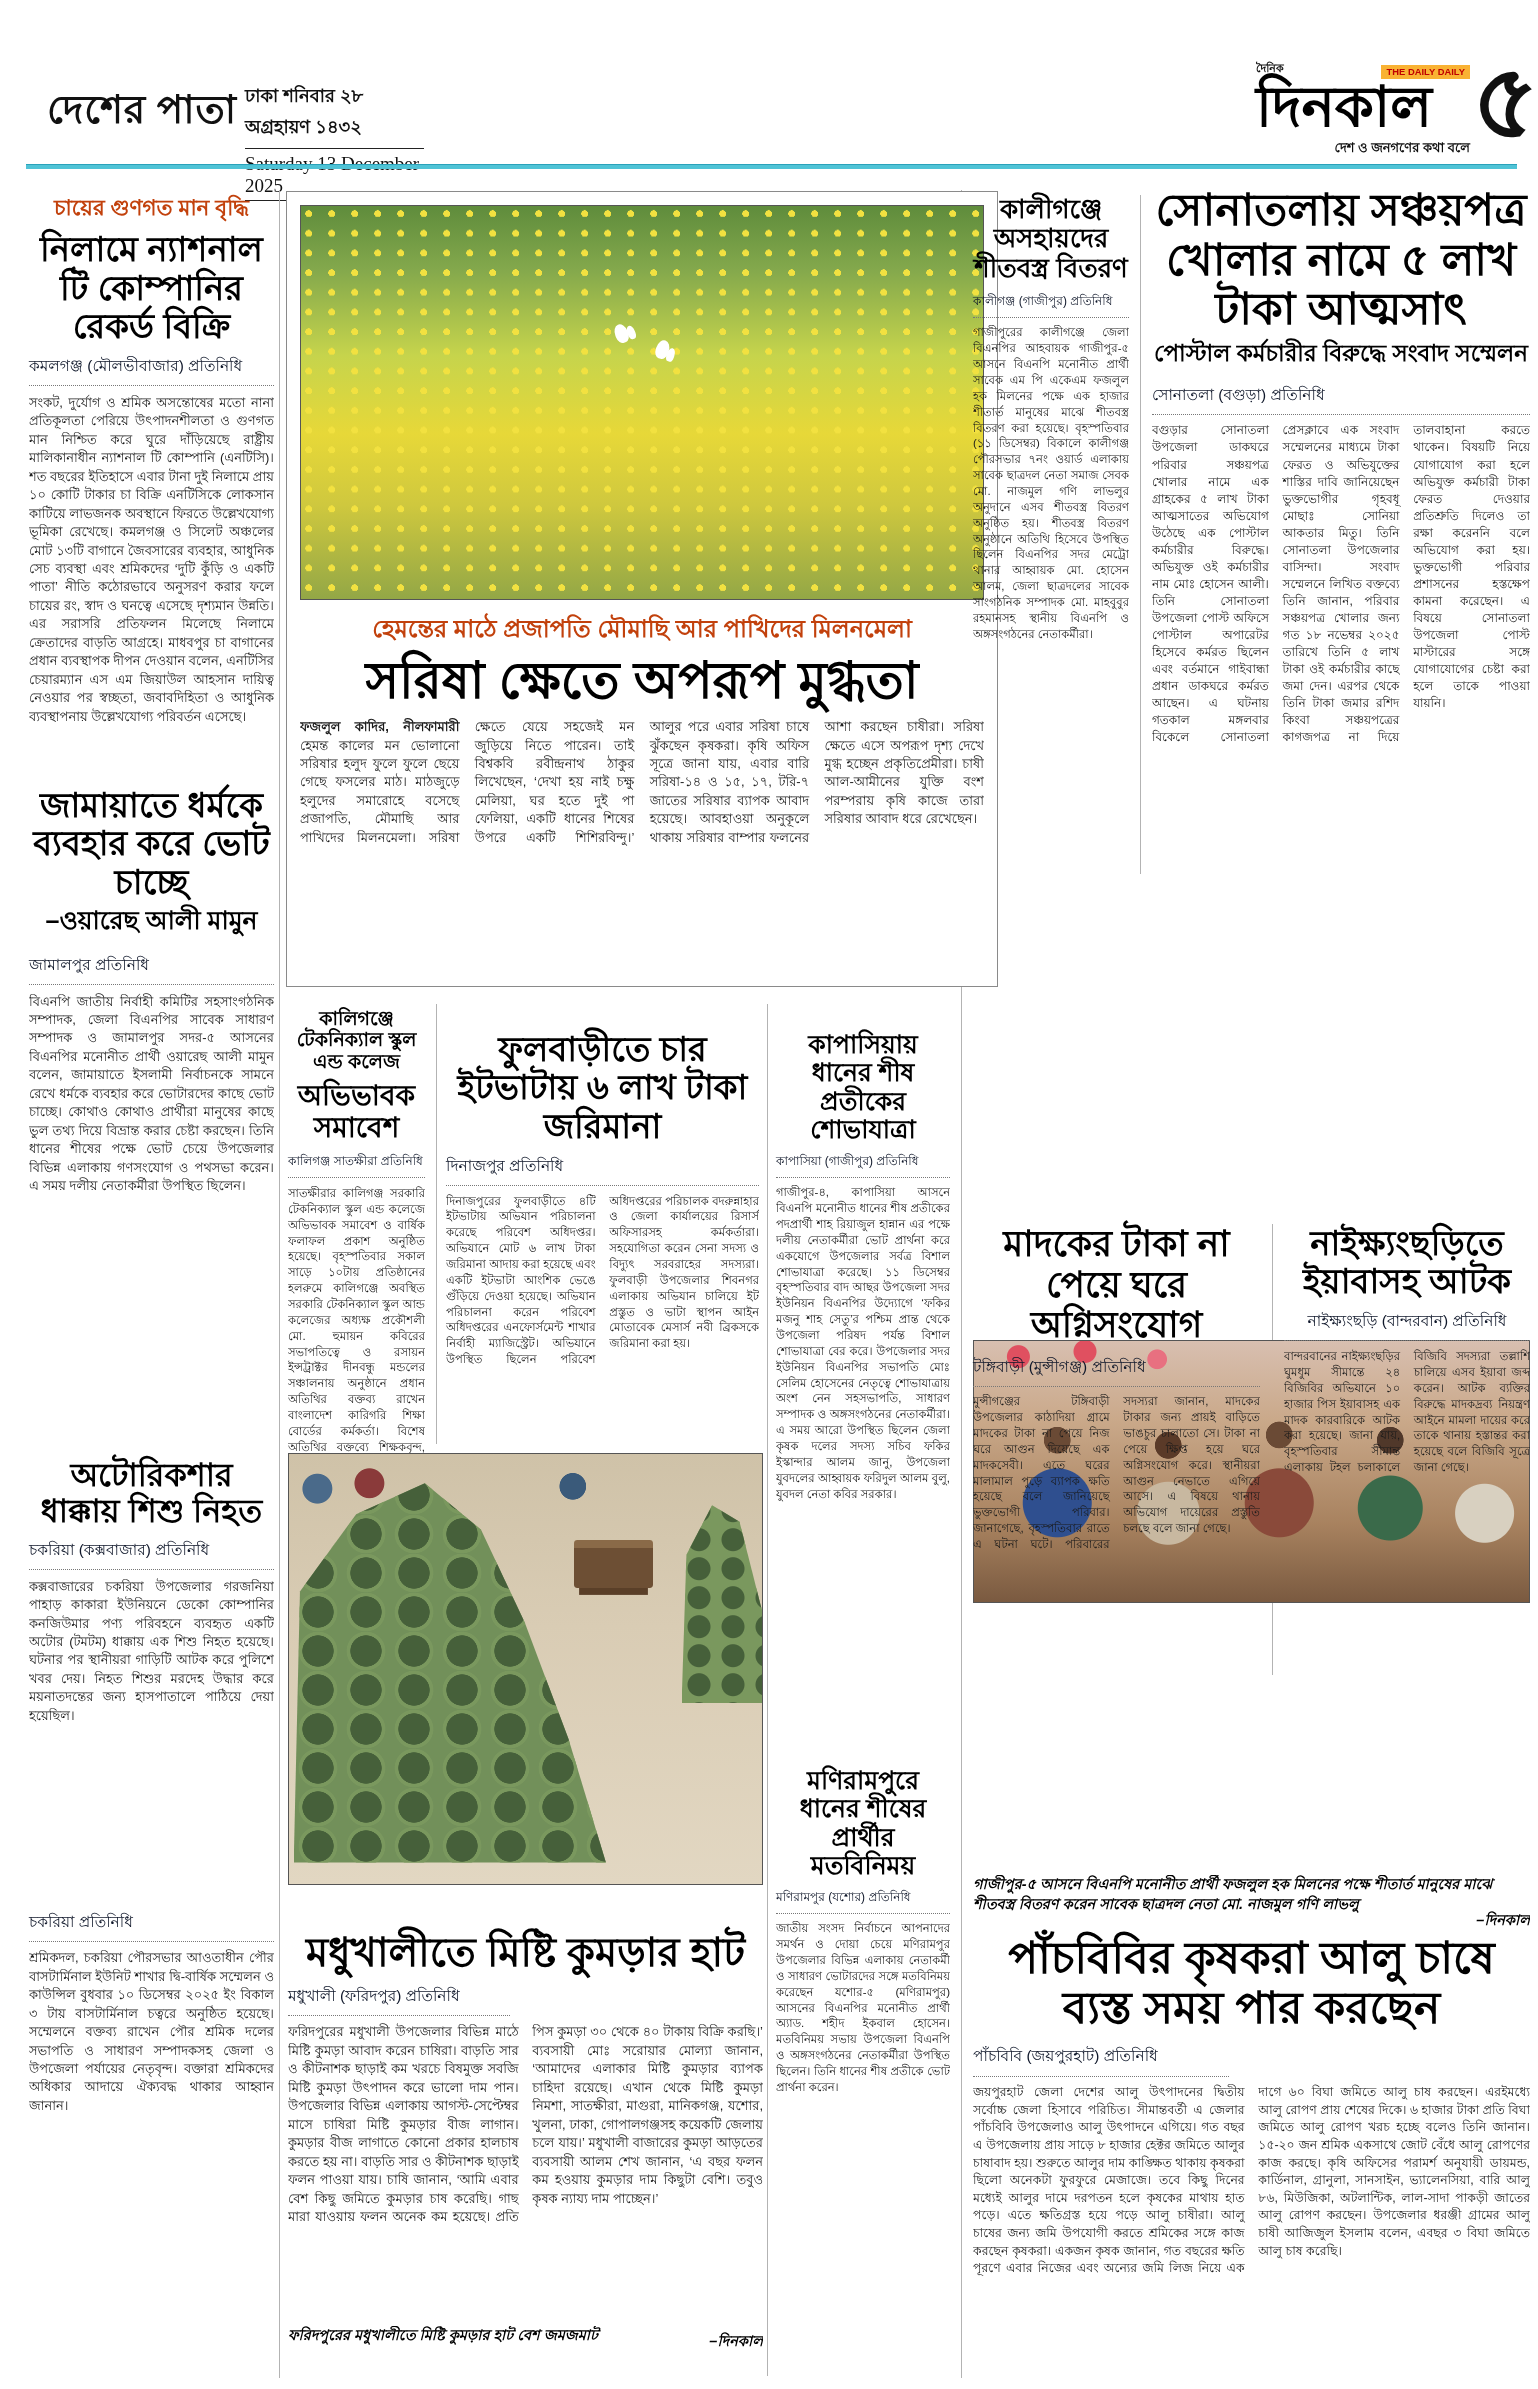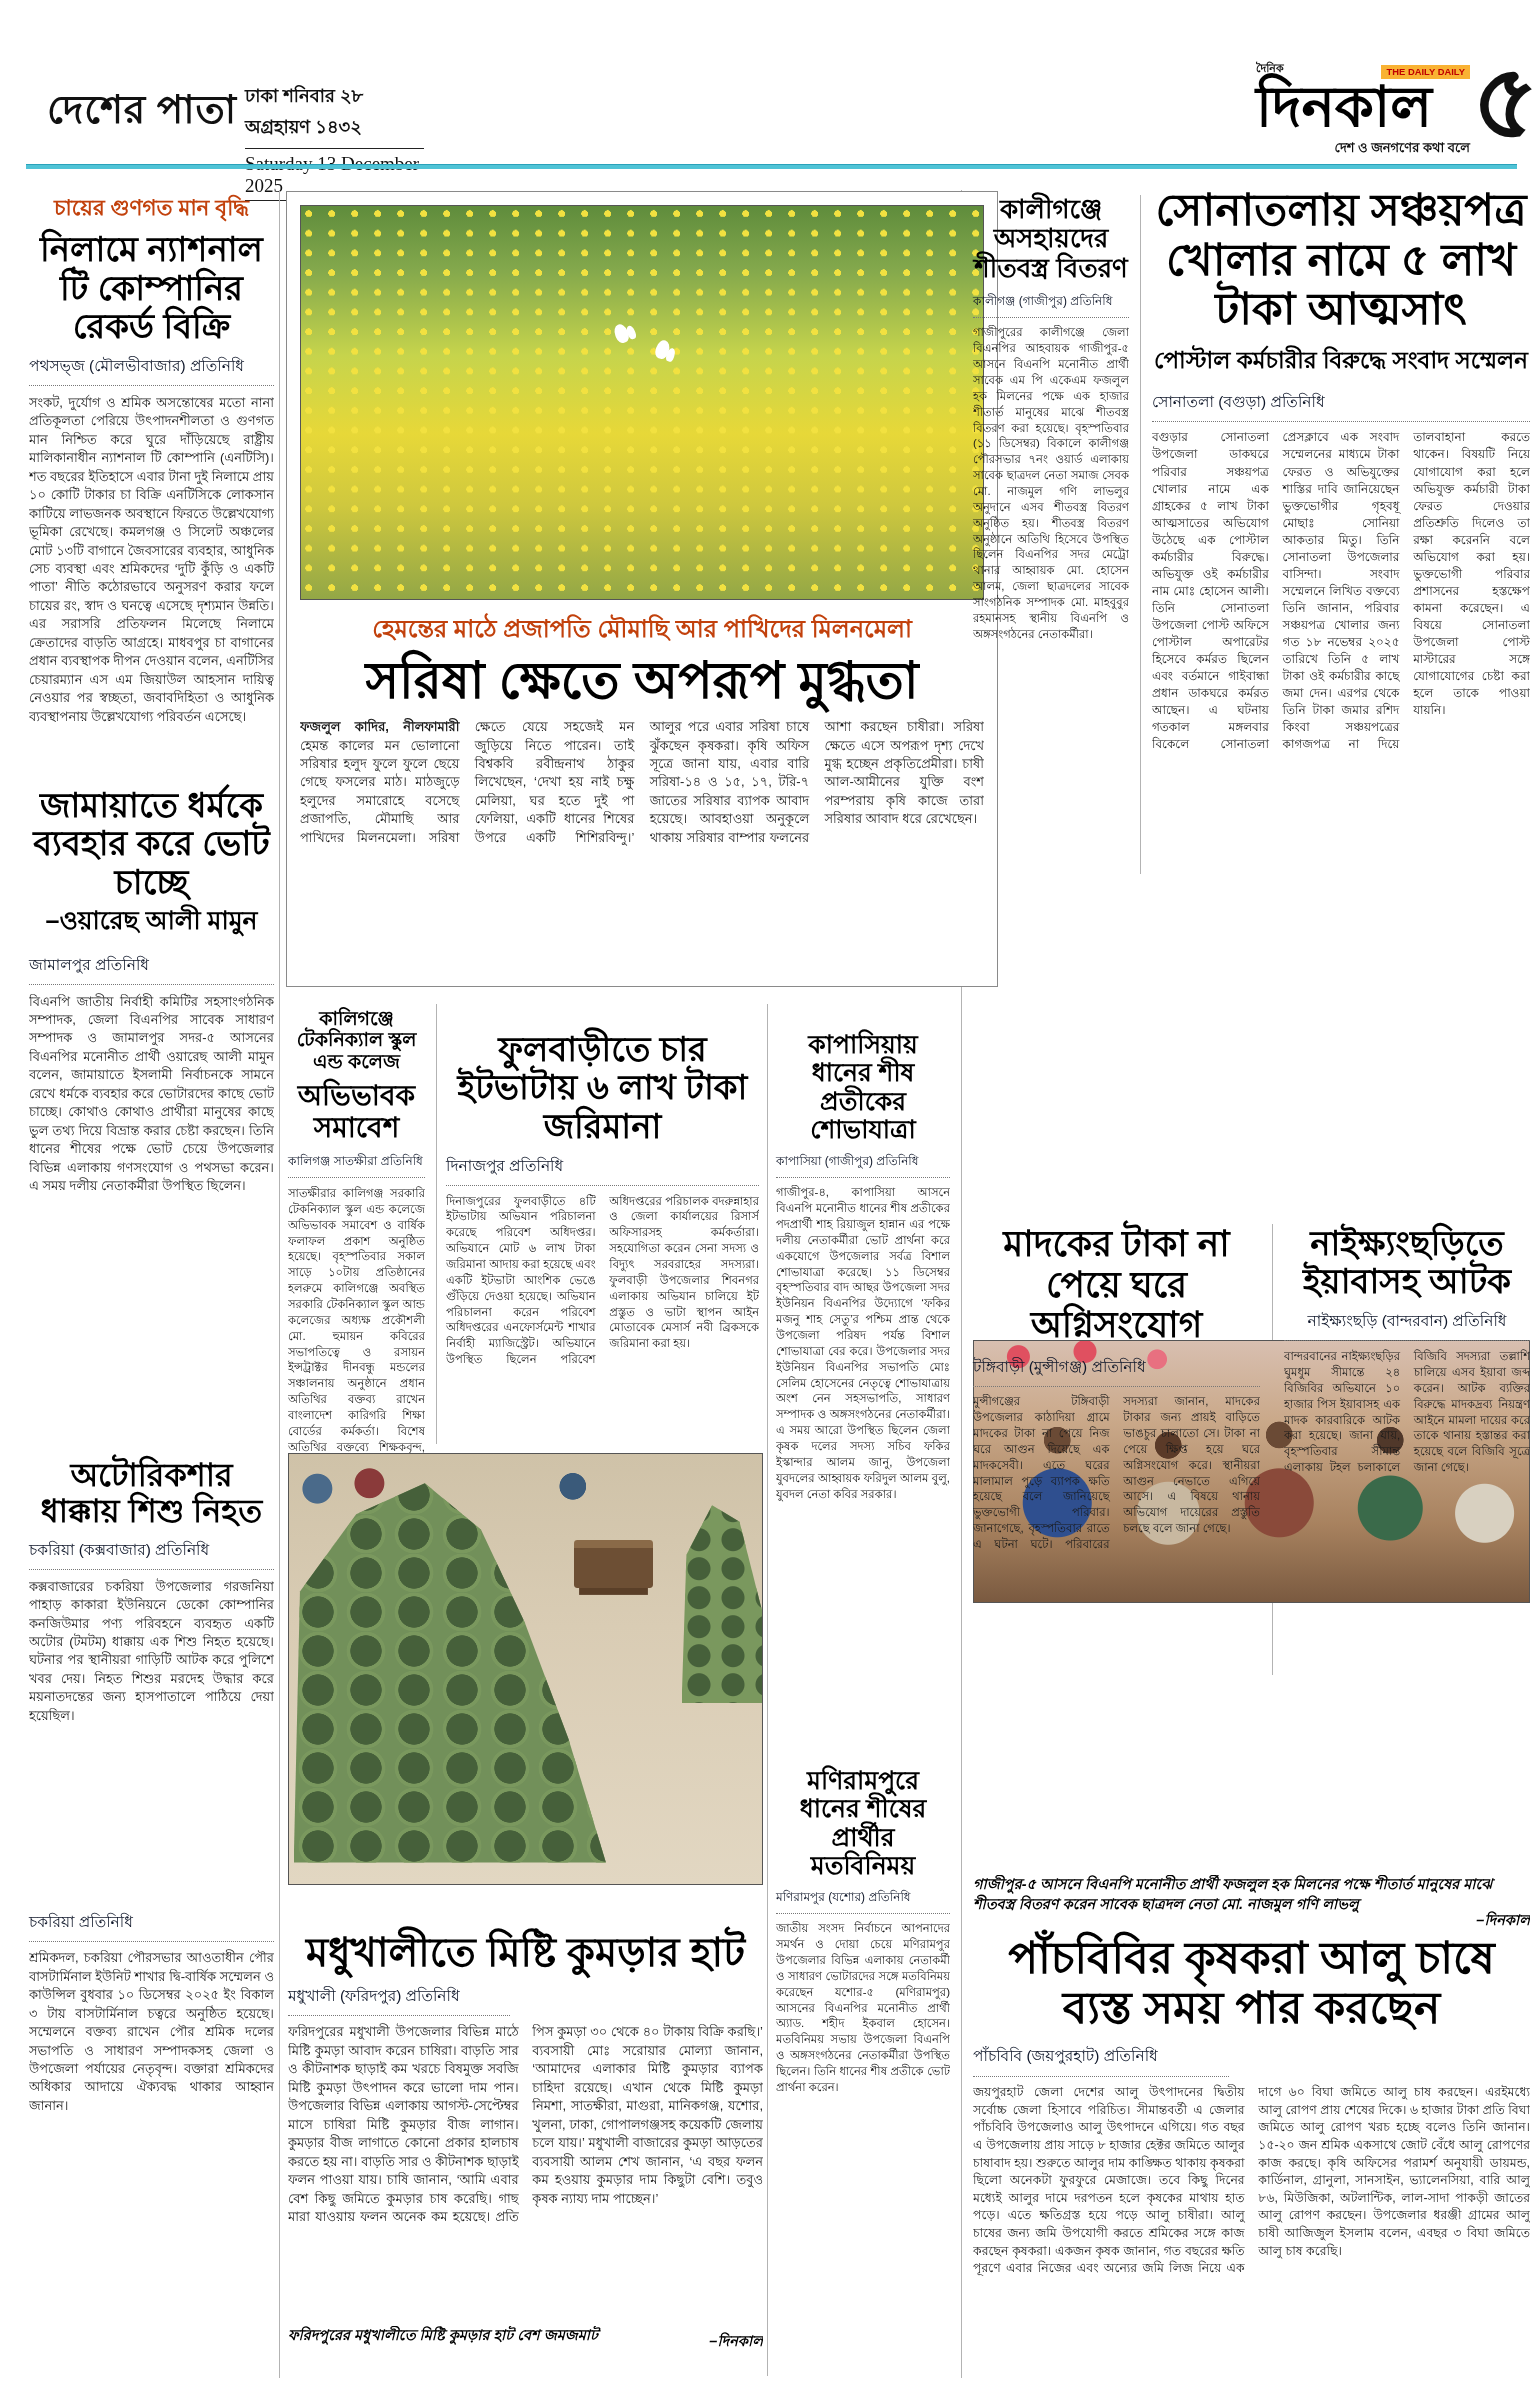--- a/index.html
+++ b/index.html
@@ -97,21 +97,21 @@
   <div class="vrule" style="left:279px;top:190px;height:2188px;"></div>
   <div class="vrule" style="left:961px;top:190px;height:2188px;"></div>
   <div class="vrule" style="left:436px;top:1004px;height:440px;"></div>
   <div class="vrule" style="left:767px;top:1004px;height:1372px;"></div>
   <div class="vrule" style="left:1140px;top:195px;height:679px;"></div>
   <div class="vrule" style="left:1272px;top:1224px;height:451px;"></div>
 
   <div class="abs" style="left:29px;top:191px;width:245px;">
     <div class="kicker">চায়ের গুণগত মান বৃদ্ধি</div>
     <div class="hl" style="font-size:34px;margin-top:3.4px;">নিলামে ন্যাশনাল টি কোম্পানির রেকর্ড বিক্রি</div>
-    <div class="byline">পথসভ্জ (মৌলভীবাজার) প্রতিনিধি</div>
+    <div class="byline">কমলগঞ্জ (মৌলভীবাজার) প্রতিনিধি</div>
     <p class="body" style="height:367px;">সংকট, দুর্যোগ ও শ্রমিক অসন্তোষের মতো নানা প্রতিকূলতা পেরিয়ে উৎপাদনশীলতা ও গুণগত মান নিশ্চিত করে ঘুরে দাঁড়িয়েছে রাষ্ট্রীয় মালিকানাধীন ন্যাশনাল টি কোম্পানি (এনটিসি)। শত বছরের ইতিহাসে এবার টানা দুই নিলামে প্রায় ১০ কোটি টাকার চা বিক্রি এনটিসিকে লোকসান কাটিয়ে লাভজনক অবস্থানে ফিরতে উল্লেখযোগ্য ভূমিকা রেখেছে। কমলগঞ্জ ও সিলেট অঞ্চলের মোট ১৩টি বাগানে জৈবসারের ব্যবহার, আধুনিক সেচ ব্যবস্থা এবং শ্রমিকদের ‘দুটি কুঁড়ি ও একটি পাতা’ নীতি কঠোরভাবে অনুসরণ করার ফলে চায়ের রং, স্বাদ ও ঘনত্বে এসেছে দৃশ্যমান উন্নতি। এর সরাসরি প্রতিফলন মিলেছে নিলামে ক্রেতাদের বাড়তি আগ্রহে। মাধবপুর চা বাগানের প্রধান ব্যবস্থাপক দীপন দেওয়ান বলেন, এনটিসির চেয়ারম্যান এস এম জিয়াউল আহসান দায়িত্ব নেওয়ার পর স্বচ্ছতা, জবাবদিহিতা ও আধুনিক ব্যবস্থাপনায় উল্লেখযোগ্য পরিবর্তন এসেছে।</p>
   </div>
 
   <div class="abs" style="left:29px;top:786px;width:245px;">
     <div class="hl" style="font-size:34px;">জামায়াতে ধর্মকে ব্যবহার করে ভোট চাচ্ছে</div>
     <div class="attrib">–ওয়ারেছ আলী মামুন</div>
     <div class="byline">জামালপুর প্রতিনিধি</div>
     <p class="body" style="height:402px;">বিএনপি জাতীয় নির্বাহী কমিটির সহসাংগঠনিক সম্পাদক, জেলা বিএনপির সাবেক সাধারণ সম্পাদক ও জামালপুর সদর-৫ আসনের বিএনপির মনোনীত প্রার্থী ওয়ারেছ আলী মামুন বলেন, জামায়াতে ইসলামী নির্বাচনকে সামনে রেখে ধর্মকে ব্যবহার করে ভোটারদের কাছে ভোট চাচ্ছে। কোথাও কোথাও প্রার্থীরা মানুষের কাছে ভুল তথ্য দিয়ে বিভ্রান্ত করার চেষ্টা করছেন। তিনি ধানের শীষের পক্ষে ভোট চেয়ে উপজেলার বিভিন্ন এলাকায় গণসংযোগ ও পথসভা করেন। এ সময় দলীয় নেতাকর্মীরা উপস্থিত ছিলেন।</p>
   </div>
 
@@ -178,21 +178,21 @@
   </div>
 
   <div class="abs" style="left:973px;top:195px;width:156px;">
     <div class="hl" style="font-size:26px;">কালীগঞ্জে অসহায়দের শীতবস্ত্র বিতরণ</div>
     <div class="byline sm">কালীগঞ্জ (গাজীপুর) প্রতিনিধি</div>
     <p class="body body-sm" style="height:513px;">গাজীপুরের কালীগঞ্জে জেলা বিএনপির আহবায়ক গাজীপুর-৫ আসনে বিএনপি মনোনীত প্রার্থী সাবেক এম পি একেএম ফজলুল হক মিলনের পক্ষে এক হাজার শীতার্ত মানুষের মাঝে শীতবস্ত্র বিতরণ করা হয়েছে। বৃহস্পতিবার (১১ ডিসেম্বর) বিকালে কালীগঞ্জ পৌরসভার ৭নং ওয়ার্ড এলাকায় সাবেক ছাত্রদল নেতা সমাজ সেবক মো. নাজমুল গণি লাভলুর অনুদানে এসব শীতবস্ত্র বিতরণ অনুষ্ঠিত হয়। শীতবস্ত্র বিতরণ অনুষ্ঠানে অতিথি হিসেবে উপস্থিত ছিলেন বিএনপির সদর মেট্রো থানার আহ্বায়ক মো. হোসেন আলম, জেলা ছাত্রদলের সাবেক সাংগঠনিক সম্পাদক মো. মাহবুবুর রহমানসহ স্থানীয় বিএনপি ও অঙ্গসংগঠনের নেতাকর্মীরা।</p>
   </div>
 
   <div class="abs" style="left:1152px;top:185px;width:378px;">
     <div class="hl" style="font-size:44px;">সোনাতলায় সঞ্চয়পত্র খোলার নামে ৫ লাখ টাকা আত্মসাৎ</div>
-    <div class="subhead" style="margin-top:8px;">পোস্টাল কর্মচারীর বিরুদ্ধে সংবাদ সম্মেলন</div>
+    <div class="subhead" style="margin-top:1px;">পোস্টাল কর্মচারীর বিরুদ্ধে সংবাদ সম্মেলন</div>
     <div class="byline">সোনাতলা (বগুড়া) প্রতিনিধি</div>
     <p class="body col3" style="height:438px;font-size:12px;">বগুড়ার সোনাতলা উপজেলা ডাকঘরে পরিবার সঞ্চয়পত্র খোলার নামে এক গ্রাহকের ৫ লাখ টাকা আত্মসাতের অভিযোগ উঠেছে এক পোস্টাল কর্মচারীর বিরুদ্ধে। অভিযুক্ত ওই কর্মচারীর নাম মোঃ হোসেন আলী। তিনি সোনাতলা উপজেলা পোস্ট অফিসে পোস্টাল অপারেটর হিসেবে কর্মরত ছিলেন এবং বর্তমানে গাইবান্ধা প্রধান ডাকঘরে কর্মরত আছেন। এ ঘটনায় গতকাল মঙ্গলবার বিকেলে সোনাতলা প্রেসক্লাবে এক সংবাদ সম্মেলনের মাধ্যমে টাকা ফেরত ও অভিযুক্তের শাস্তির দাবি জানিয়েছেন ভুক্তভোগীর গৃহবধূ মোছাঃ সোনিয়া আকতার মিতু। তিনি সোনাতলা উপজেলার বাসিন্দা। সংবাদ সম্মেলনে লিখিত বক্তব্যে তিনি জানান, পরিবার সঞ্চয়পত্র খোলার জন্য গত ১৮ নভেম্বর ২০২৫ তারিখে তিনি ৫ লাখ টাকা ওই কর্মচারীর কাছে জমা দেন। এরপর থেকে তিনি টাকা জমার রশিদ কিংবা সঞ্চয়পত্রের কাগজপত্র না দিয়ে তালবাহানা করতে থাকেন। বিষয়টি নিয়ে যোগাযোগ করা হলে অভিযুক্ত কর্মচারী টাকা ফেরত দেওয়ার প্রতিশ্রুতি দিলেও তা রক্ষা করেননি বলে অভিযোগ করা হয়। ভুক্তভোগী পরিবার প্রশাসনের হস্তক্ষেপ কামনা করেছেন। এ বিষয়ে সোনাতলা উপজেলা পোস্ট মাস্টারের সঙ্গে যোগাযোগের চেষ্টা করা হলে তাকে পাওয়া যায়নি।</p>
   </div>
 
   <div class="abs photo ph-winter" style="left:973px;top:882px;width:557px;height:263px;"></div>
   <div class="abs caption" style="left:973px;top:1154px;width:557px;height:56px;">
     <span>গাজীপুর-৫ আসনে বিএনপি মনোনীত প্রার্থী ফজলুল হক মিলনের পক্ষে শীতার্ত মানুষের মাঝে শীতবস্ত্র বিতরণ করেন সাবেক ছাত্রদল নেতা মো. নাজমুল গণি লাভলু</span>
     <span class="credit">–দিনকাল</span>
   </div>
 

